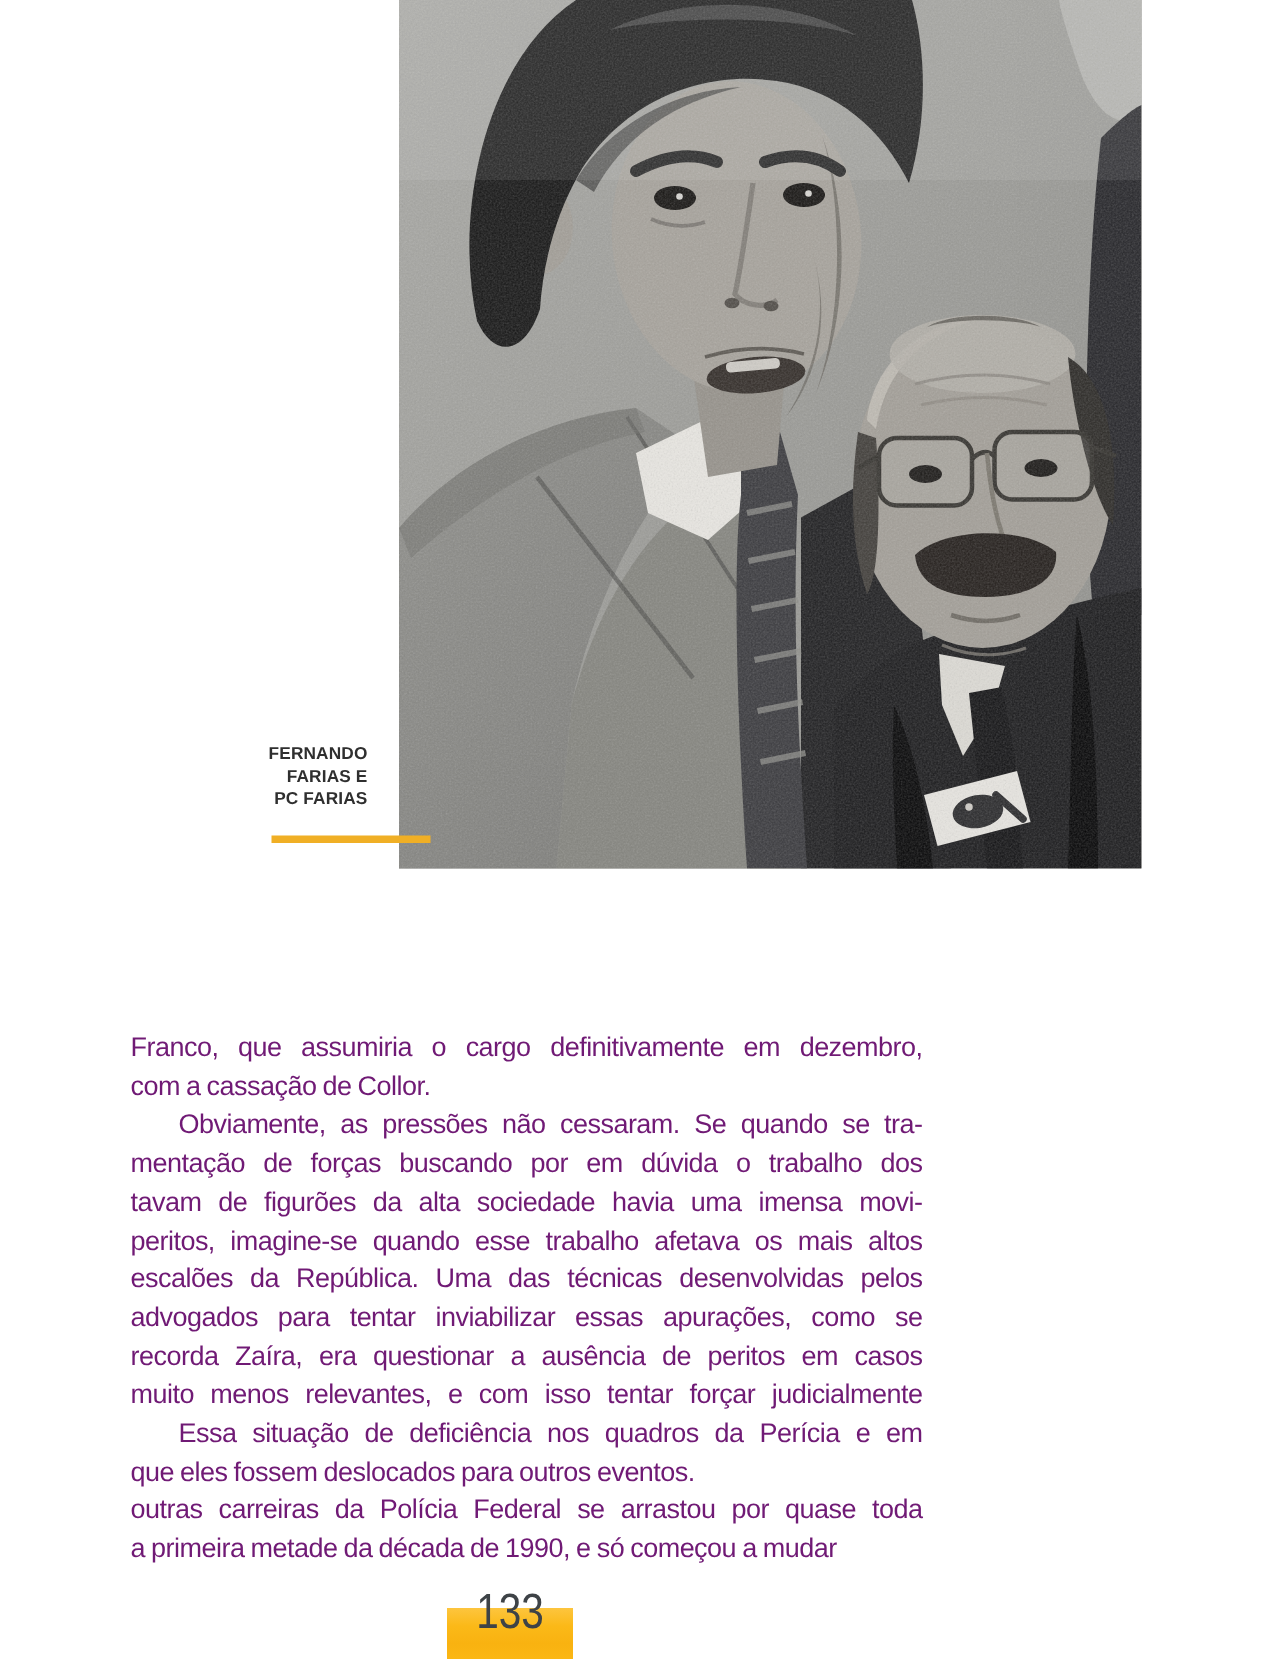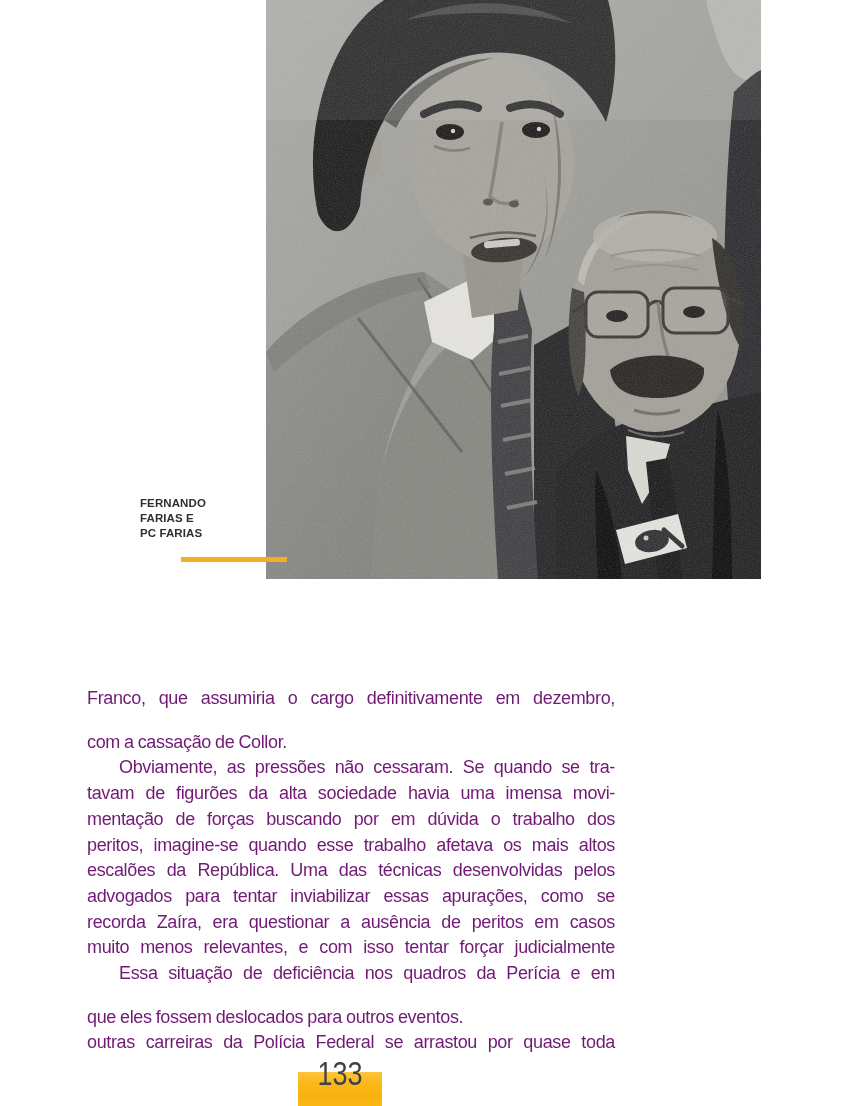--- a/index.html
+++ b/index.html
@@ -12,37 +12,37 @@
   
   .photo {
     position:absolute; left:266px; top:0; width:495px; height:579px;
     background:#9b9b97; z-index:1;
   }
   .photo svg { display:block; width:100%; height:100%; }
 
   
   .caption {
     position:absolute; left:140px; top:496px; width:105px;
-    color:#2f2f2f;
+    text-align:right; color:#2f2f2f;
     font-size:11.5px; font-weight:bold; line-height:15px; letter-spacing:0.1px;
     z-index:2;
   }
   .caption-rule {
     position:absolute; left:181px; top:557px; width:106px; height:4.5px;
     background:#f0af25; z-index:3;
   }
 
   
   .body-text {
     position:absolute; left:87px; top:686px; width:528px;
     color:#701a75; font-size:18px; line-height:25.7px;
     letter-spacing:-0.35px; word-spacing:-0.6px; z-index:2;
   }
   .body-text .line { text-align:justify; text-align-last:justify; white-space:normal; }
-  .body-text .line.last { text-align-last:left;margin-top:18px; }
+  .body-text .line.last { text-align-last:left; }
   .body-text .line.indent { text-indent:32px; }
 
   
   .pagenum-block {
     position:absolute; left:298px; top:1072px; width:84px; height:34px;
     background:linear-gradient(180deg,#fdc53e 0%,#fbb918 35%,#f9b210 70%,#fbb714 100%);
     z-index:1;
   }
   .pagenum {
     position:absolute; left:298px; top:1057px; width:84px; height:33px;
@@ -189,28 +189,29 @@
     <div>FERNANDO</div>
     <div>FARIAS E</div>
     <div>PC FARIAS</div>
   </div>
   <div class="caption-rule"></div>
 
   <div class="body-text">
       <div class="line">Franco, que assumiria o cargo definitivamente em dezembro,</div>
       <div class="line last">com a cassação de Collor.</div>
       <div class="line indent">Obviamente, as pressões não cessaram. Se quando se tra-</div>
+      <div class="line">mentação de forças buscando por em dúvida o trabalho dos</div>
       <div class="line">tavam de figurões da alta sociedade havia uma imensa movi-</div>
-      <div class="line">mentação de forças buscando por em dúvida o trabalho dos</div>
       <div class="line">peritos, imagine-se quando esse trabalho afetava os mais altos</div>
       <div class="line">escalões da República. Uma das técnicas desenvolvidas pelos</div>
       <div class="line">advogados para tentar inviabilizar essas apurações, como se</div>
       <div class="line">recorda Zaíra, era questionar a ausência de peritos em casos</div>
       <div class="line">muito menos relevantes, e com isso tentar forçar judicialmente</div>
       <div class="line indent">Essa situação de deficiência nos quadros da Perícia e em</div>
       <div class="line last">que eles fossem deslocados para outros eventos.</div>
       <div class="line">outras carreiras da Polícia Federal se arrastou por quase toda</div>
+      <div class="line last">a primeira metade da década de 1990, e só começou a mudar</div>
     </div>
 
   <div class="pagenum-block"></div>
   <div class="pagenum">133</div>
 
 </div>
 
 </body></html>

